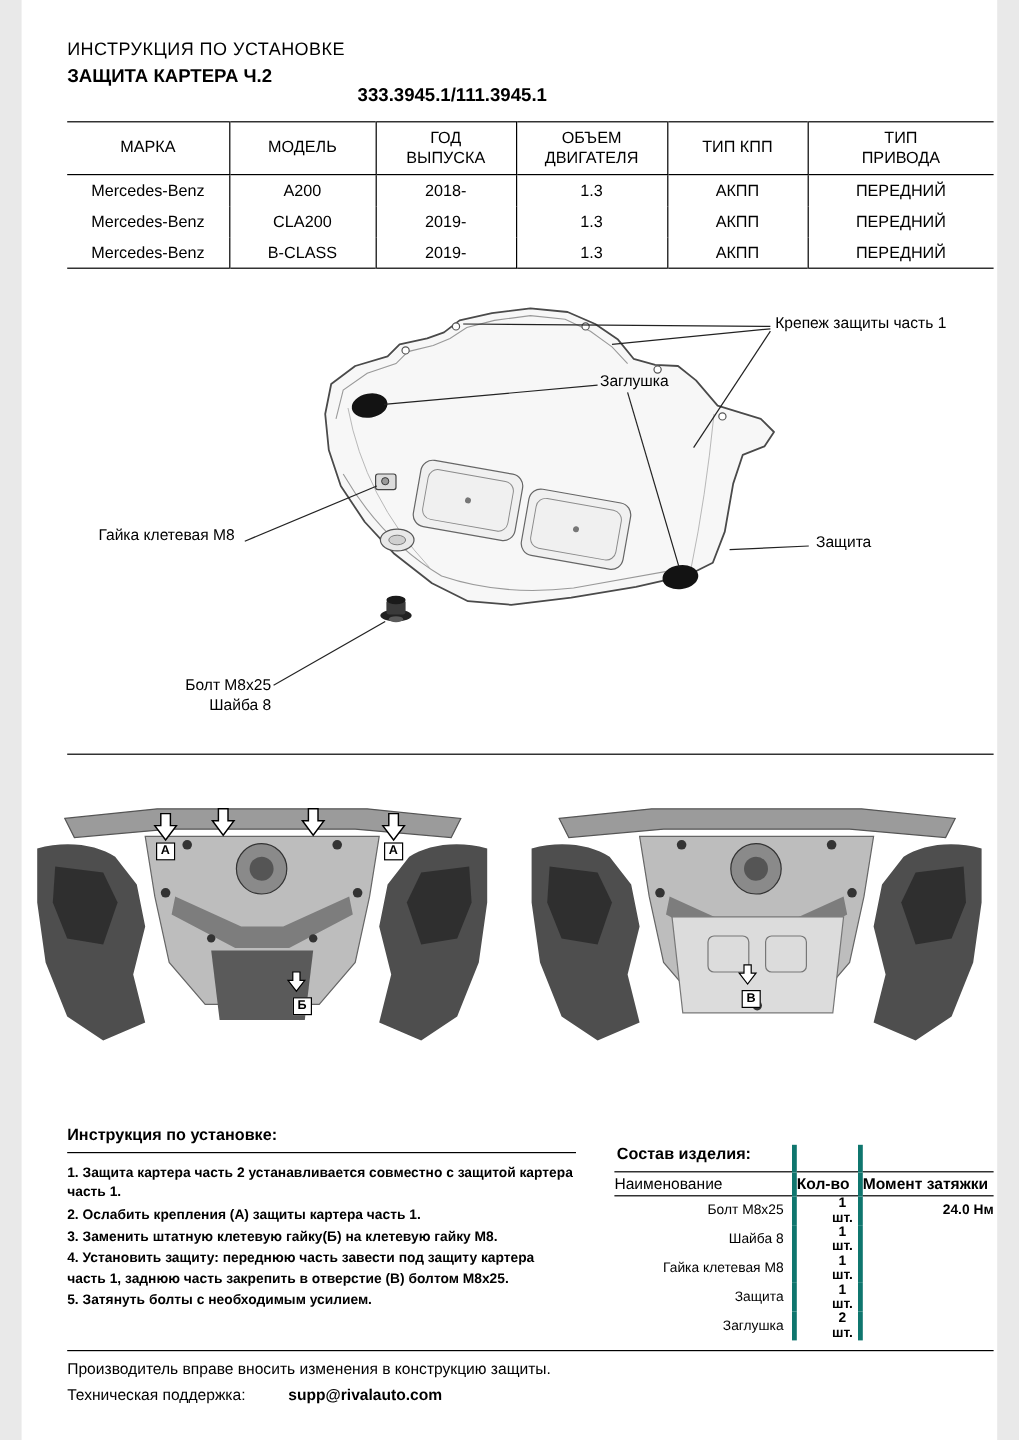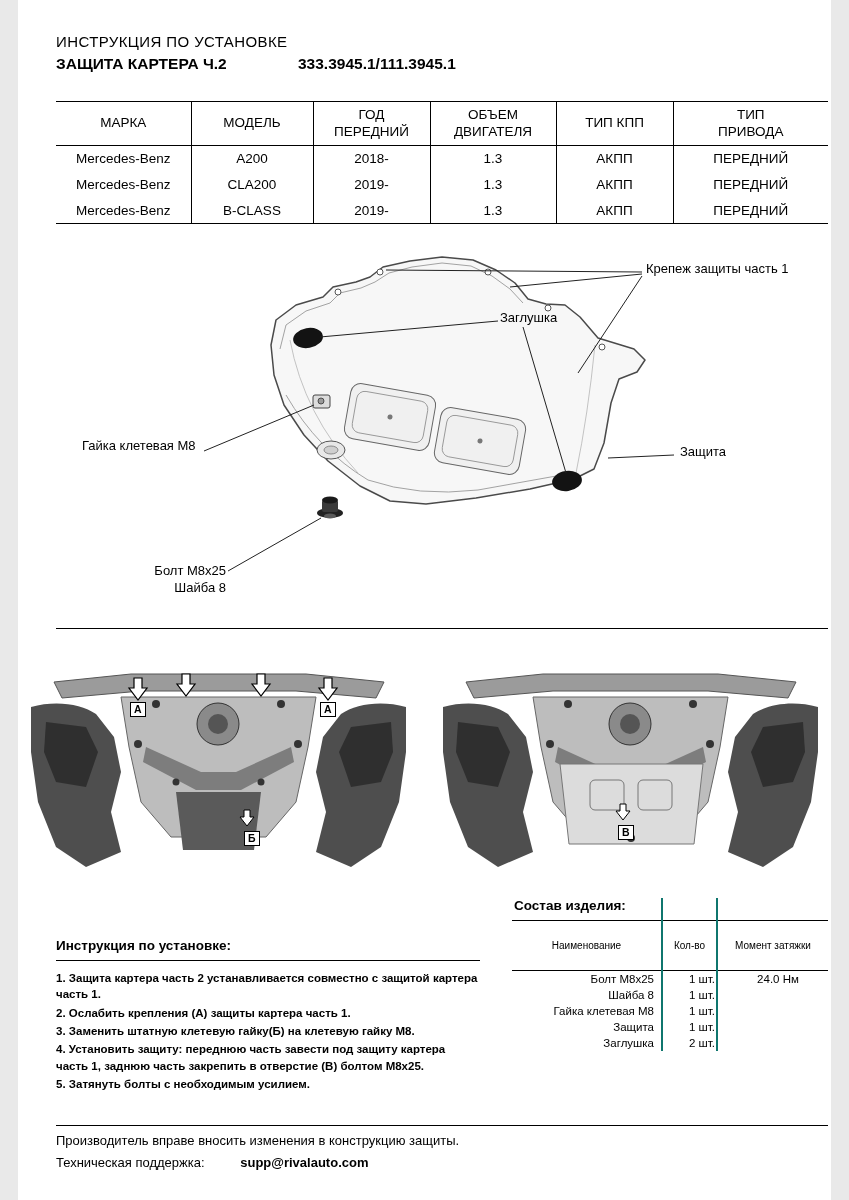--- a/index.html
+++ b/index.html
@@ -3,21 +3,21 @@
 <meta charset="utf-8">
 <style>
   * { margin:0; padding:0; box-sizing:border-box; }
   html,body { background:#e9e9e9; }
   body { font-family:"Liberation Sans","DejaVu Sans",sans-serif; color:#000; }
   .page { position:relative; width:813px; height:1200px; background:#fff; margin:0 auto; overflow:hidden; }
 
   
   .hdr1 { position:absolute; left:38px; top:33px; font-size:15px; letter-spacing:.4px; }
   .hdr2 { position:absolute; left:38px; top:55px; font-size:15.5px; font-weight:700; width:600px; }
-  .hdr2 .code { position:absolute; left:242px; top:0; white-space:nowrap; }
+  .hdr2 .code { position:absolute; left:242px; top:16px; white-space:nowrap; }
 
   
   .fit-table { position:absolute; left:38px; top:101px; width:772px; border-collapse:collapse; table-layout:fixed;
                font-size:13.5px; border-top:1px solid #000; border-bottom:1px solid #000; }
   .fit-table th, .fit-table td { text-align:center; vertical-align:middle; font-weight:400; padding:2px; }
   .fit-table th + th, .fit-table td + td { border-left:1px solid #000; }
   .fit-table thead th { border-bottom:1px solid #000; height:44px; white-space:pre-line; line-height:1.25; }
   .fit-table tbody td { height:26px;margin-top:48px; }
 
   
@@ -35,31 +35,31 @@
   .marker { position:absolute; background:#fff; border:1px solid #000; font-size:10.5px; font-weight:700;
             line-height:13px; padding:0 3px; }
 
   
   .instr { position:absolute; left:38px; top:938px; width:424px; }
   .instr-title { font-size:13.5px; font-weight:700; padding-bottom:7px; border-bottom:1px solid #000; }
   .instr-items { margin-top:9px; font-size:11.5px; line-height:1.42; }
   .instr-items > div { margin-bottom:2px;font-weight:bold; }
 
   
-  .parts { position:absolute; left:494px; top:898px; width:316px; }
+  .parts { position:absolute; left:494px; top:954px; width:316px; }
   .parts-table { width:100%; border-collapse:collapse; table-layout:fixed; }
   .parts-table td { padding:0; }
-  .parts-table td + td { border-left:2px solid #0f766e; }
+  .parts-table td + td { border-left:4px solid #0f766e;font-weight:bold; }
   .pt-title { font-size:13.5px; font-weight:700; padding:0 0 7px 2px !important; white-space:nowrap; }
-  .pt-head td { border-top:1px solid #000; border-bottom:1px solid #000; font-size:10px;
-                text-align:center; padding:19px 0 !important; }
+  .pt-head td { border-top:1px solid #000; border-bottom:1px solid #000; font-size:13px;
+                text-align:left; padding:2px 0 !important; }
   .pt-body td { font-size:11.5px; height:16px; vertical-align:middle; }
   .pt-body .pname { text-align:right; padding-right:7px !important; }
   .pt-body .pqty  { text-align:center;padding-left:25px; }
-  .pt-body .ptrq  { text-align:center; padding-left:10px !important; }
+  .pt-body .ptrq  { text-align:right; padding-left:10px !important; }
 
   
   .footer-rule { position:absolute; left:38px; top:1125px; width:772px; border-top:1px solid #000; }
   .footer-1 { position:absolute; left:38px; top:1133px; font-size:13px; }
   .footer-2 { position:absolute; left:38px; top:1155px; font-size:13px; }
   .footer-2 .email { font-weight:700;margin-left:32px; }
 </style>
 </head>
 <body>
 
@@ -78,21 +78,21 @@
         <col style="width:117px">
       <col style="width:126px">
         <col style="width:117px">
         <col style="width:155px">
     </colgroup>
     <thead>
       <tr>
         <th>МАРКА</th>
         <th>МОДЕЛЬ</th>
         <th>ГОД
-ПЕРЕДНИЙ</th>
+ВЫПУСКА</th>
         <th>ОБЪЕМ
 ДВИГАТЕЛЯ</th>
         <th>ТИП КПП</th>
         <th>ТИП
 ПРИВОДА</th>
       </tr>
     </thead>
     <tbody>
       <tr>
         <td>Mercedes-Benz</td>

